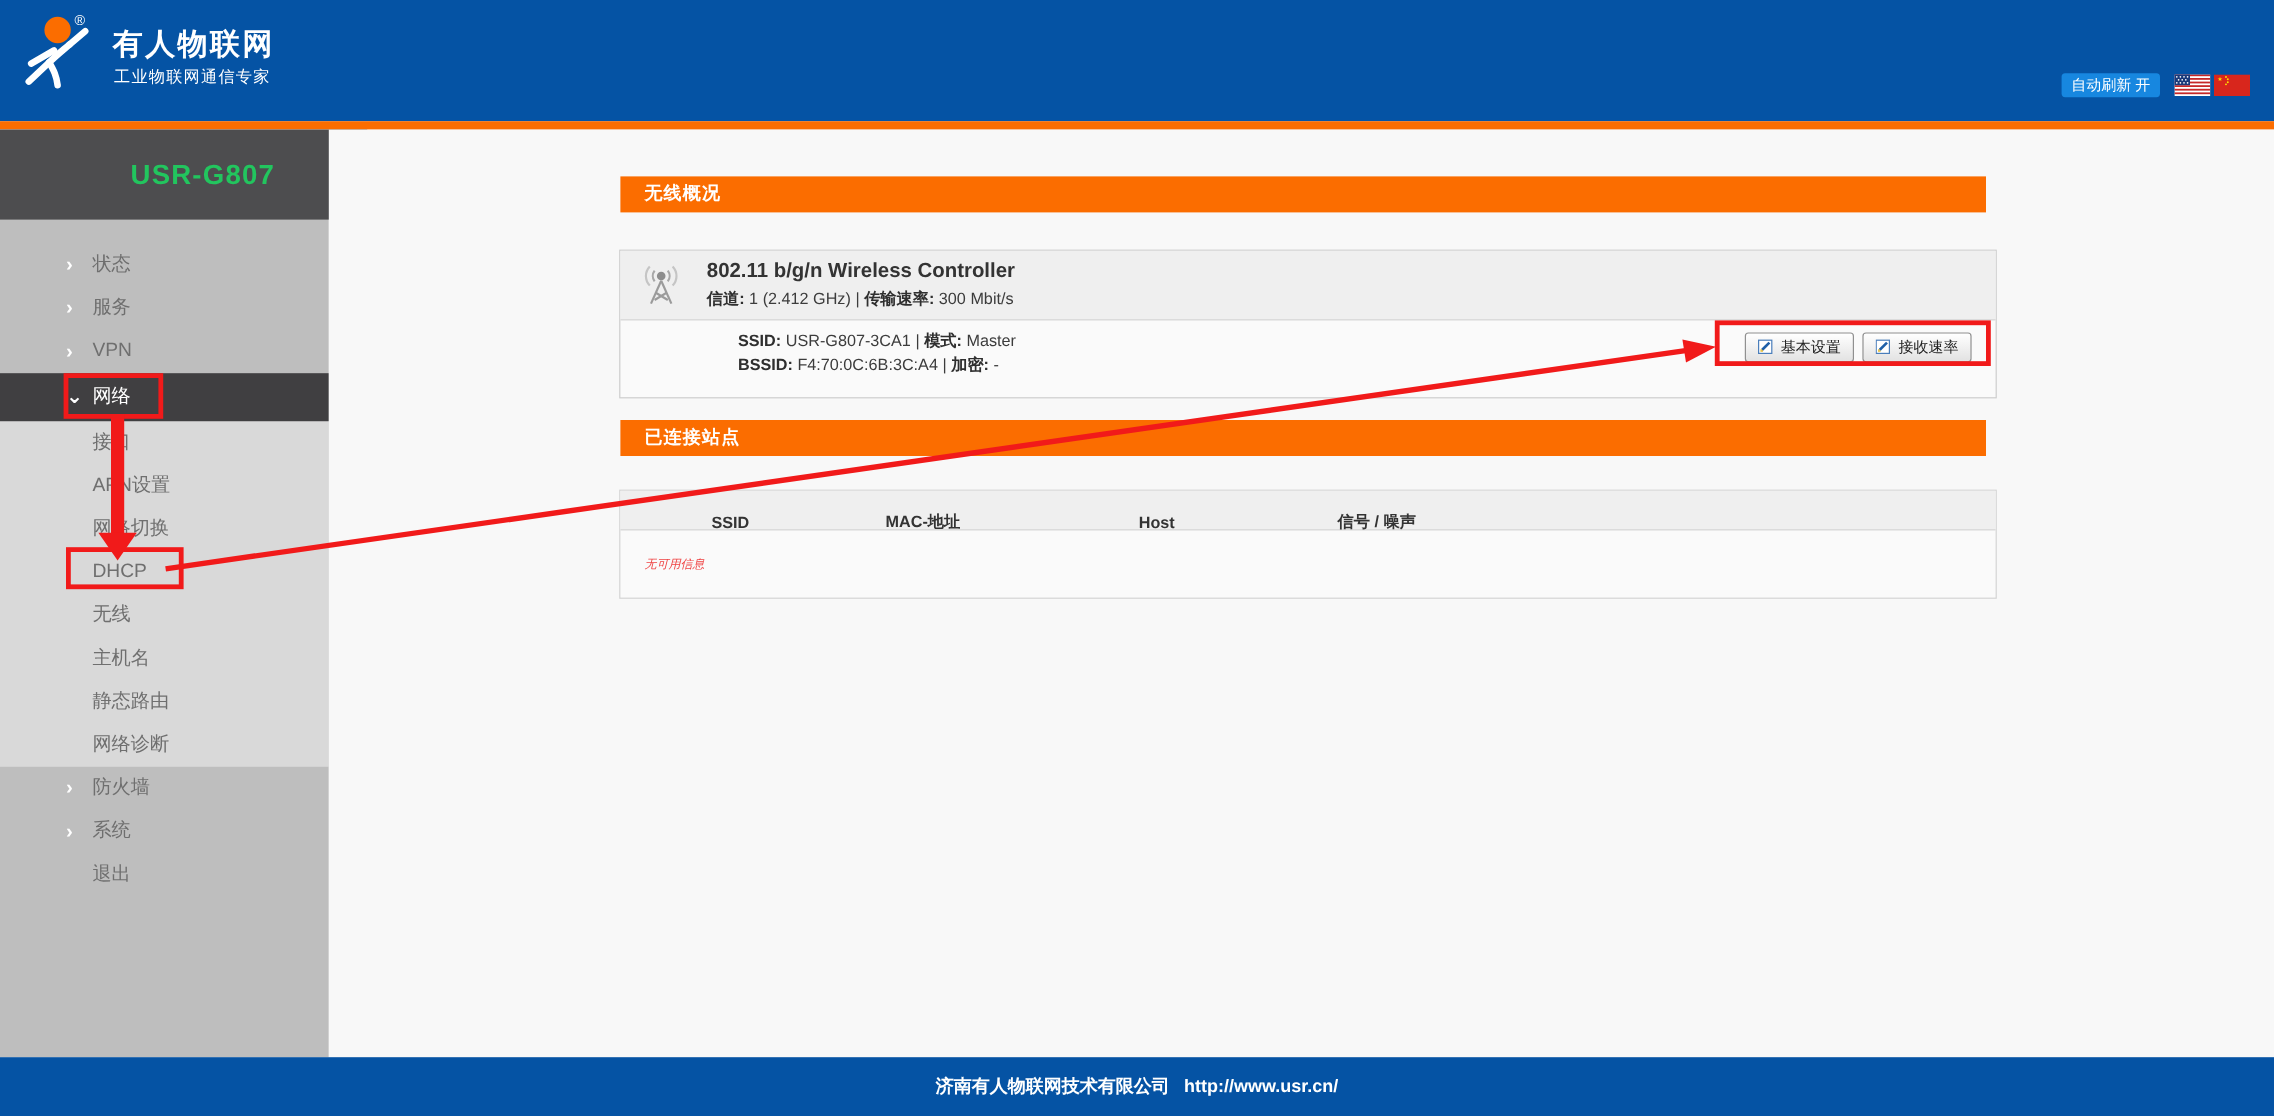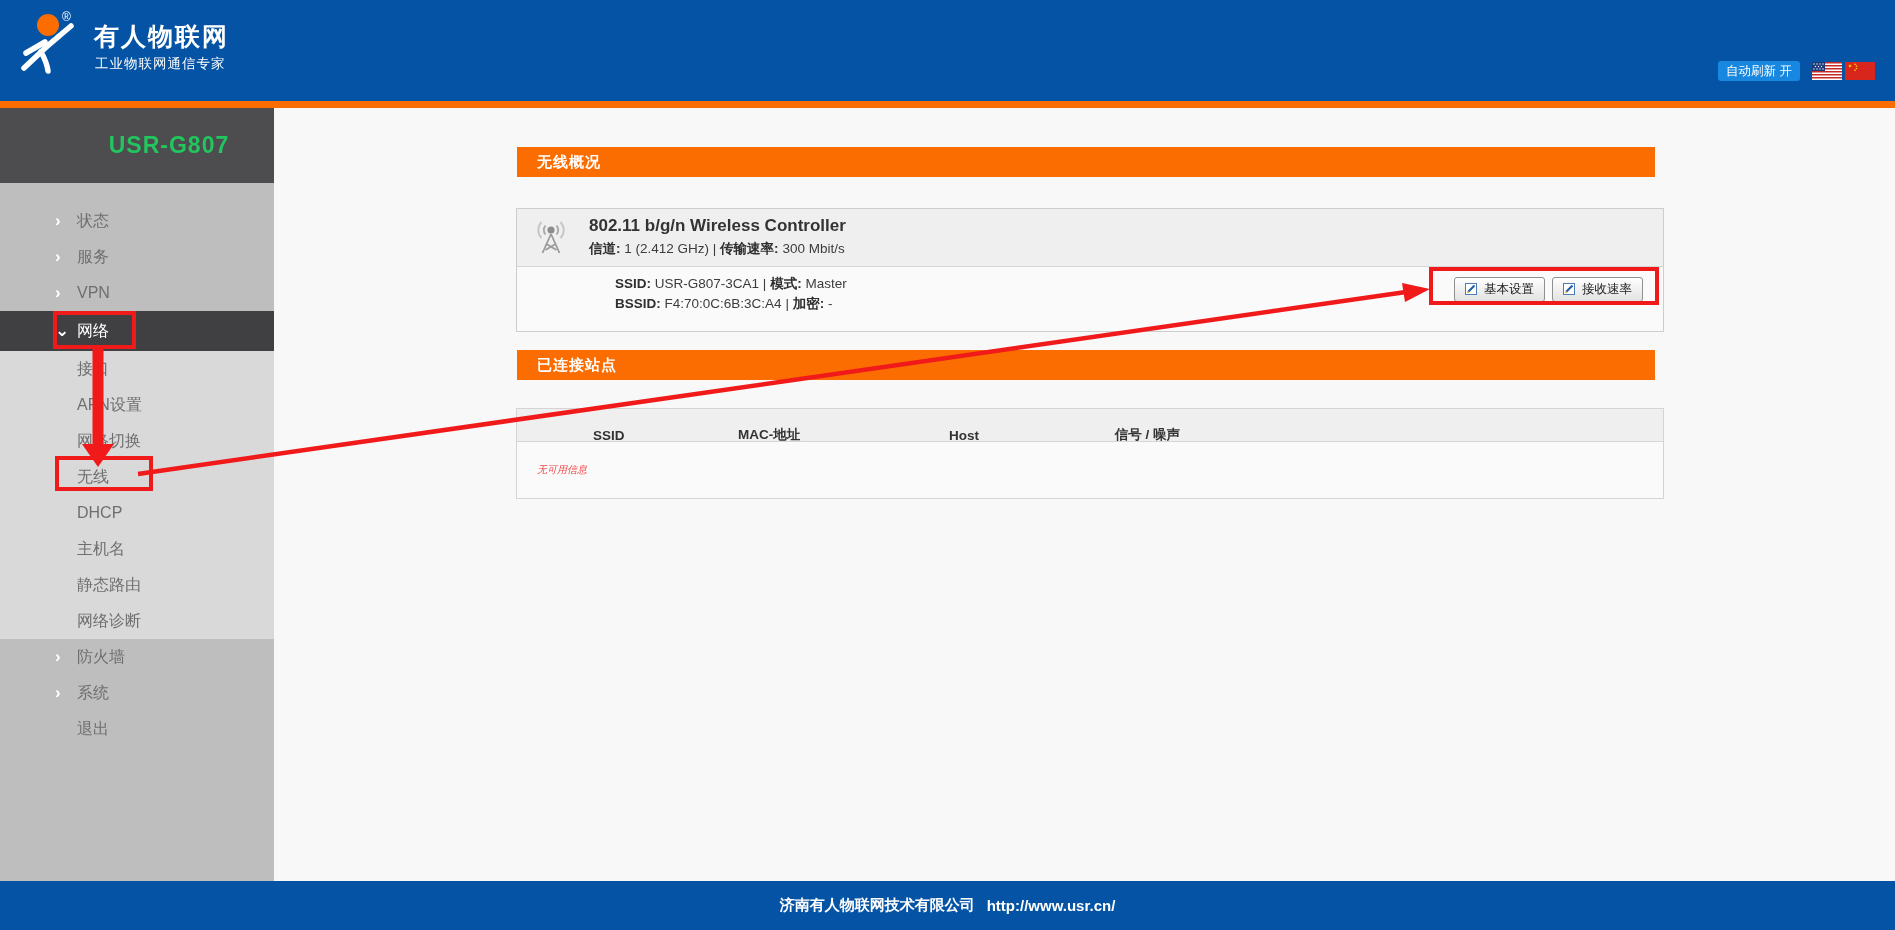--- a/index.html
+++ b/index.html
@@ -152,24 +152,24 @@
       <div class="menu-item">
         <span class="lbl">接口</span>
       </div>
       <div class="menu-item">
         <span class="lbl">APN设置</span>
       </div>
       <div class="menu-item">
         <span class="lbl">网络切换</span>
       </div>
       <div class="menu-item">
+        <span class="lbl">DHCP</span>
+      </div>
+      <div class="menu-item">
         <span class="lbl">无线</span>
-      </div>
-      <div class="menu-item">
-        <span class="lbl">DHCP</span>
       </div>
       <div class="menu-item">
         <span class="lbl">主机名</span>
       </div>
       <div class="menu-item">
         <span class="lbl">静态路由</span>
       </div>
       <div class="menu-item">
         <span class="lbl">网络诊断</span>
       </div>

